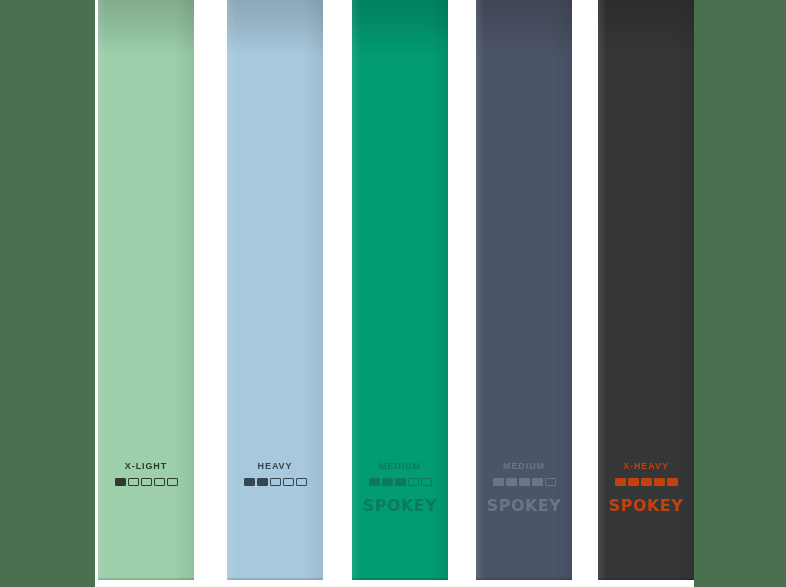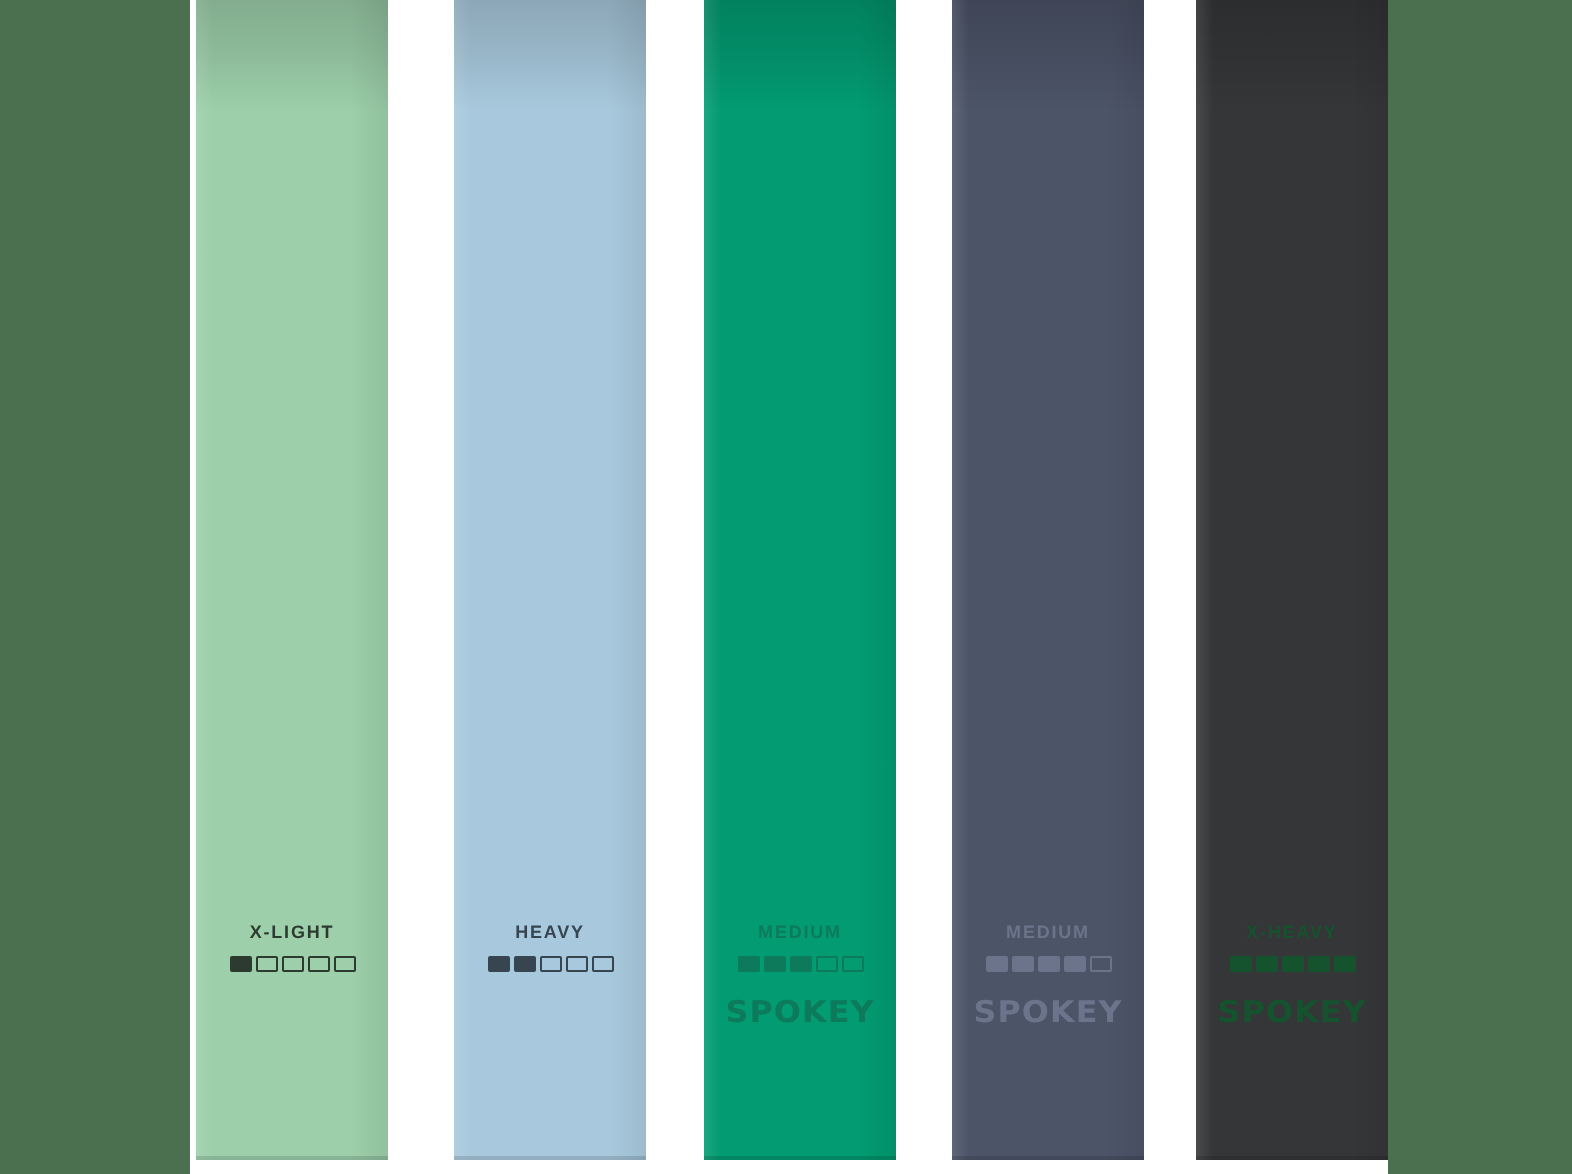--- a/index.html
+++ b/index.html
@@ -183,21 +183,21 @@
             <span class="seg"></span>
           </div>
           <div class="brand solidprint">SPOKEY</div>
         </div>
       </div>
       <div class="band" style="left: 598px;">
         <div class="band-body" style="background: rgb(52, 54, 56);"></div>
         <div class="band-sheen"></div>
         <div class="band-edges"></div>
         <div class="band-bottomline"></div>
-        <div class="print" style="color: #14532d;">
+        <div class="print" style="color: #c2410c;">
           <div class="level-label">X-HEAVY</div>
           <div class="meter">
             <span class="seg on"></span>
             <span class="seg on"></span>
             <span class="seg on"></span>
             <span class="seg on"></span>
             <span class="seg on"></span>
           </div>
           <div class="brand solidprint">SPOKEY</div>
         </div>

